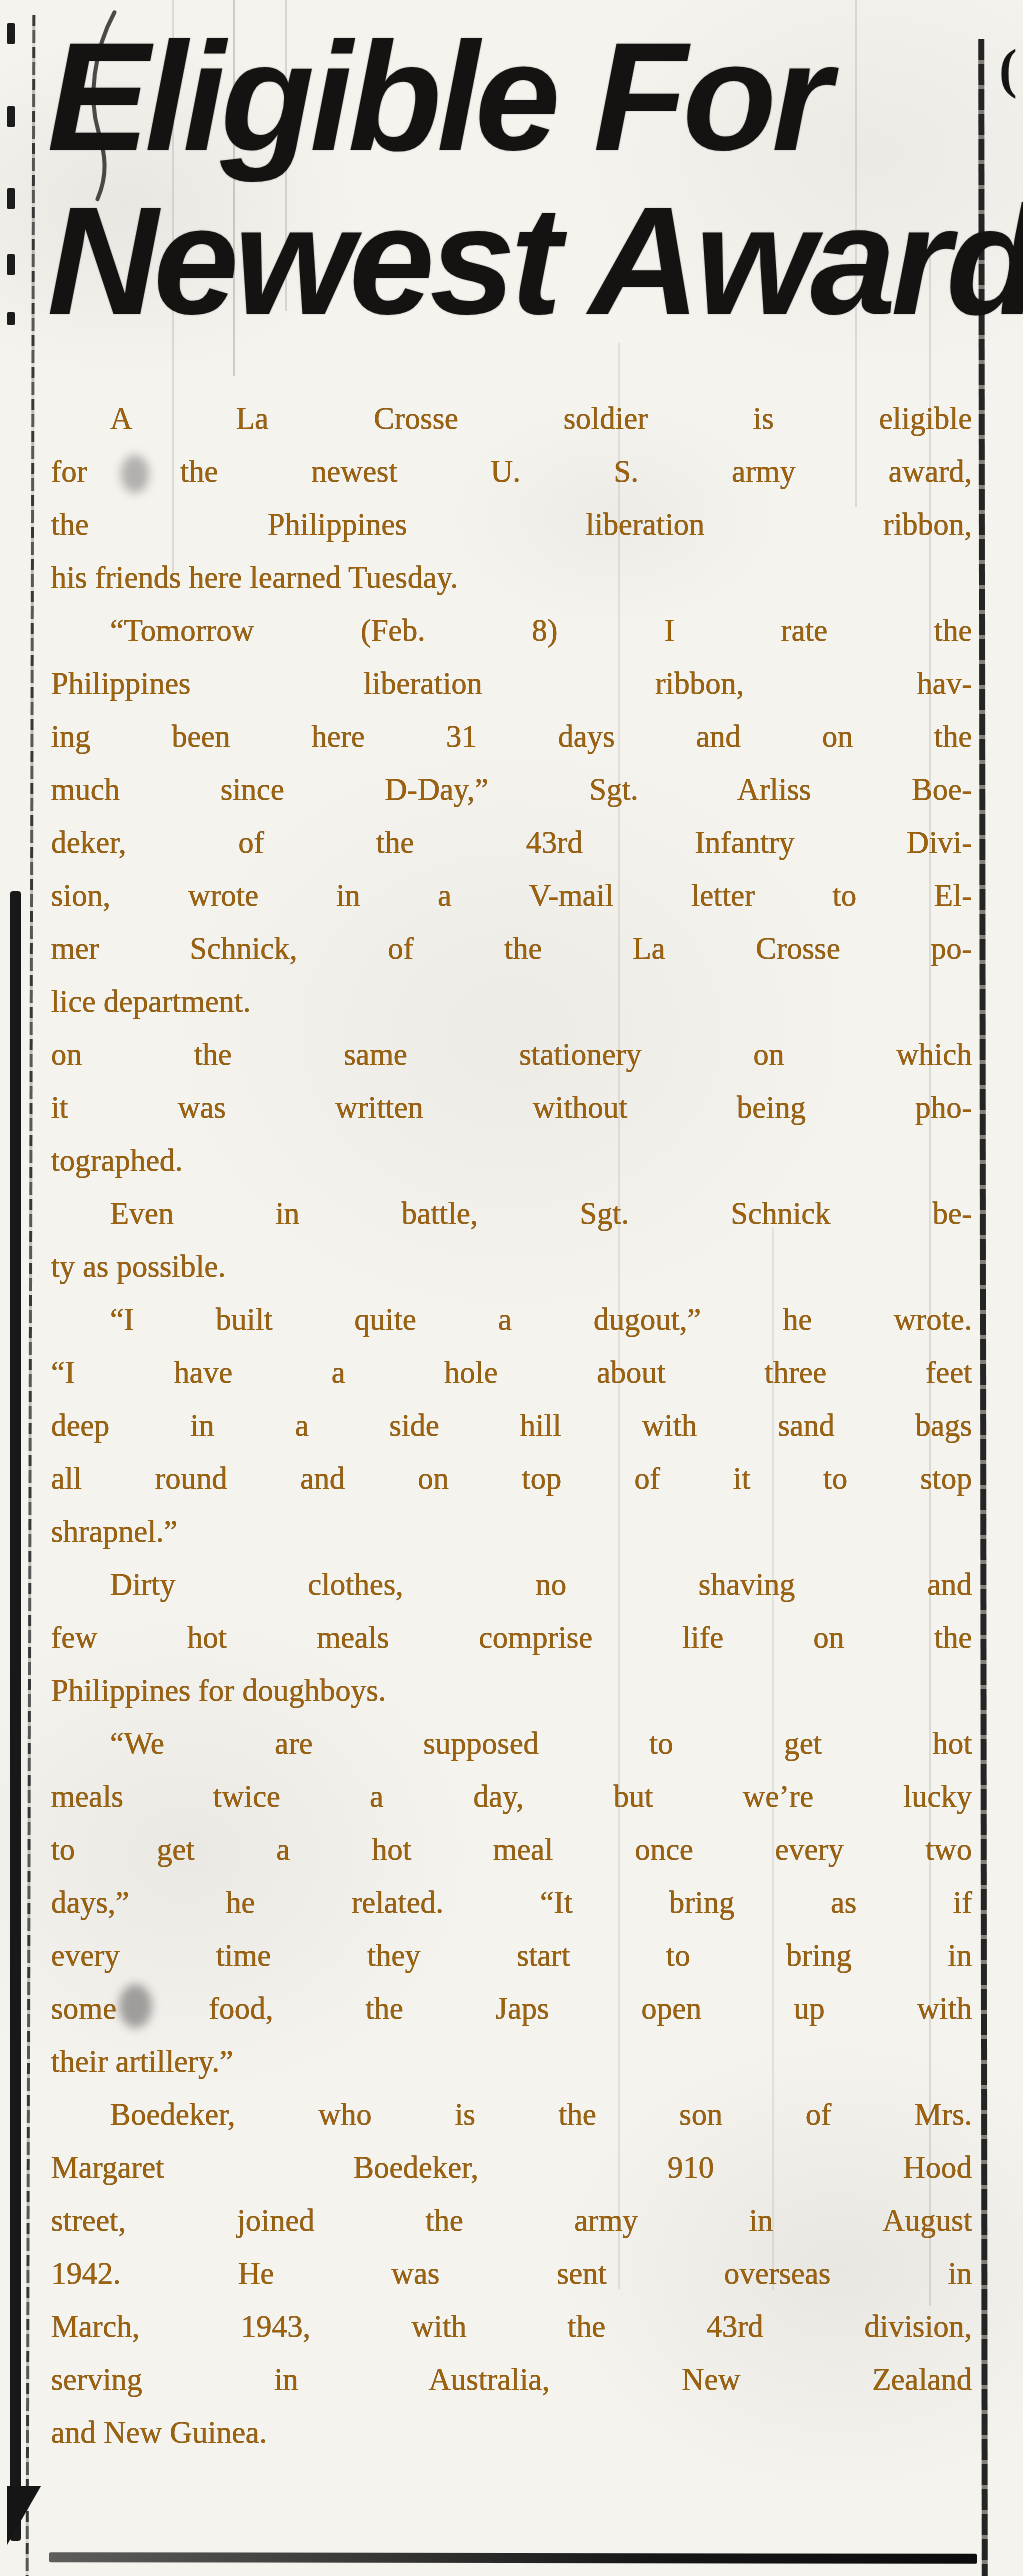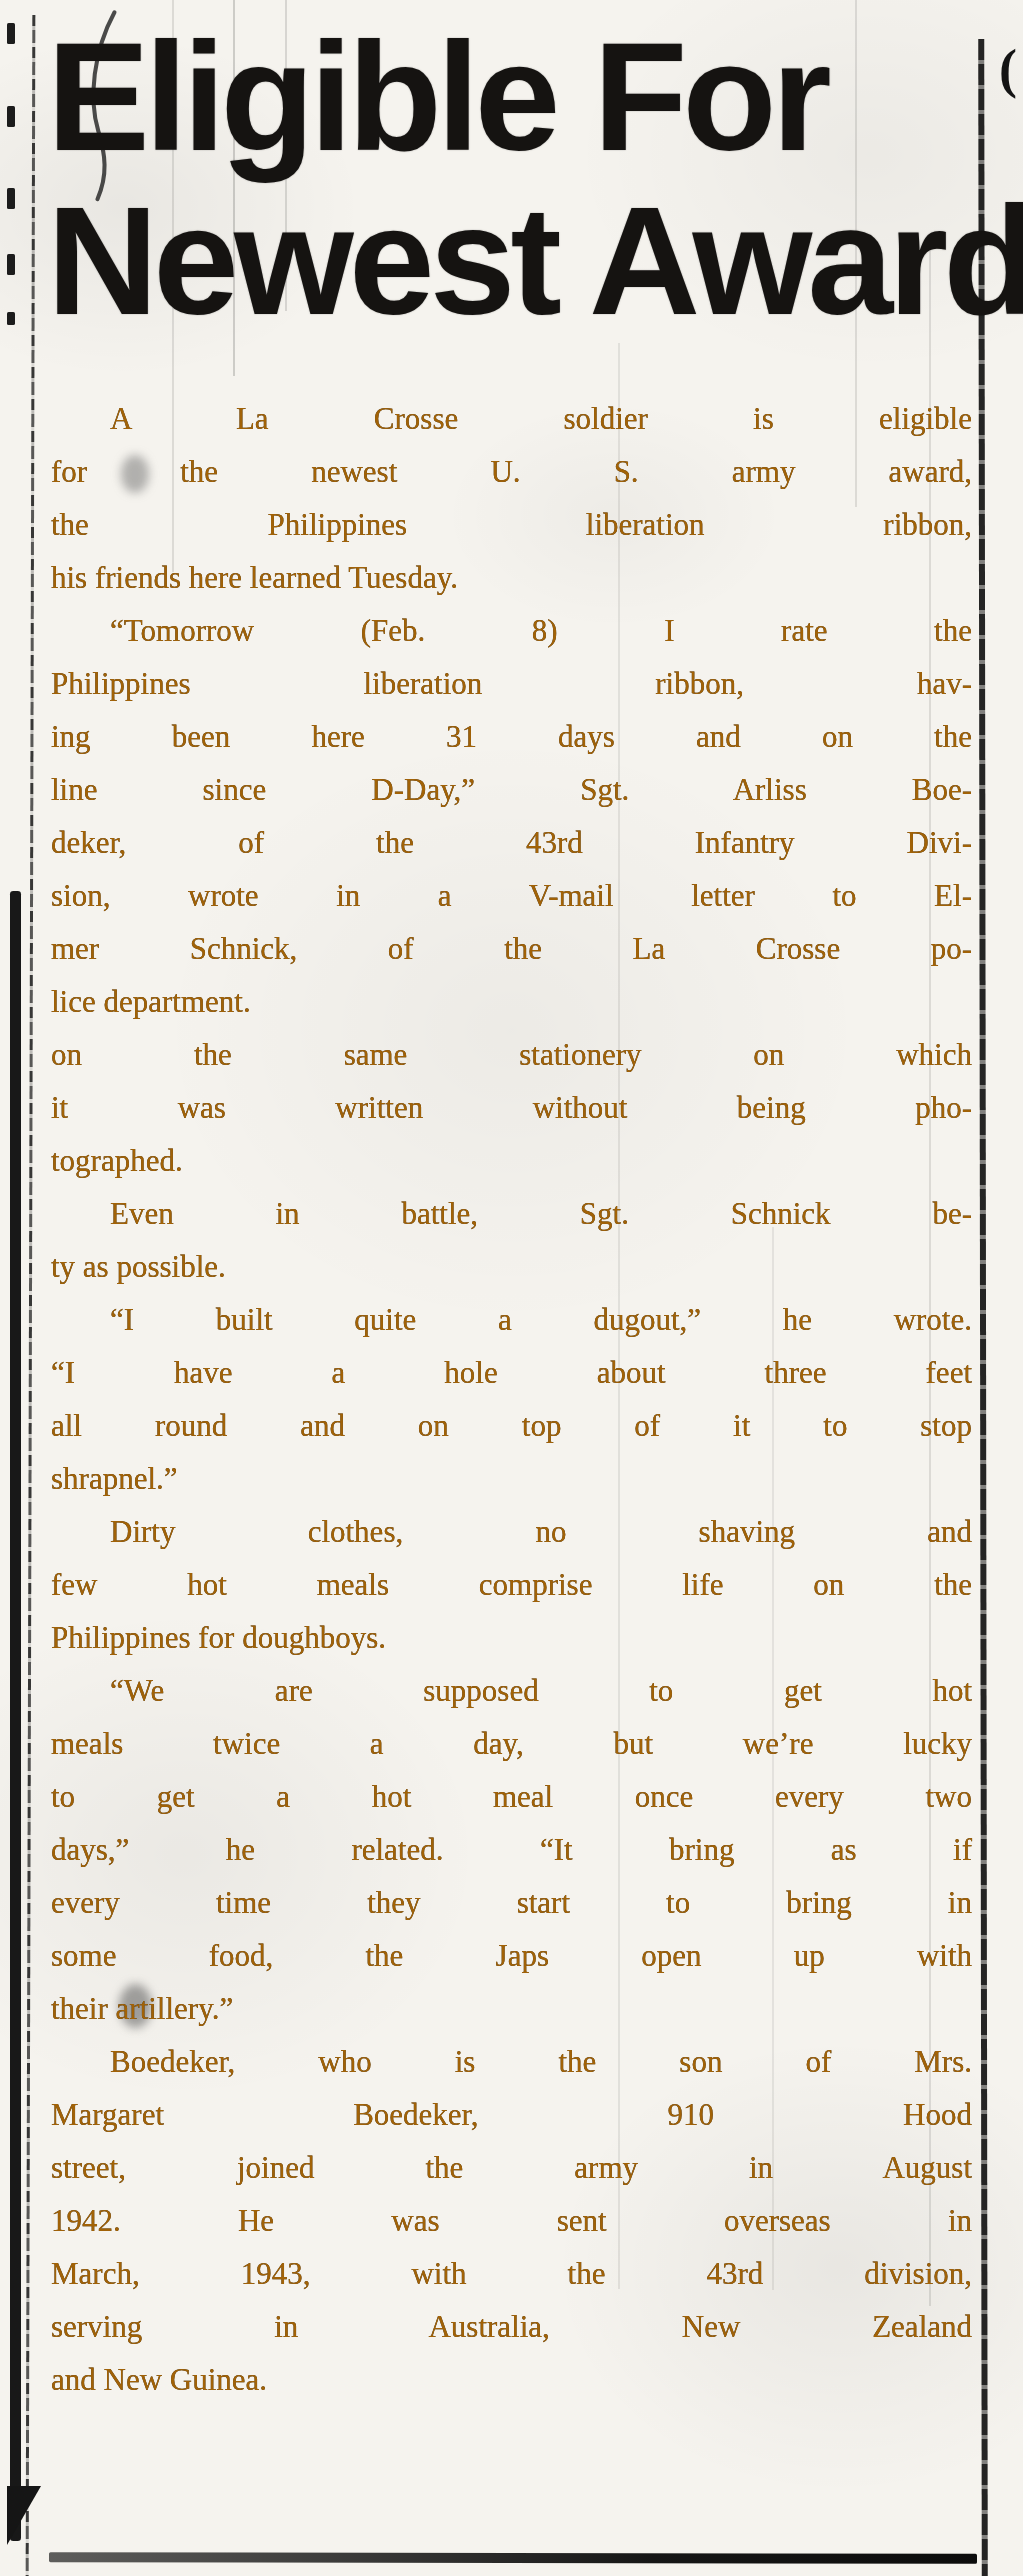--- a/index.html
+++ b/index.html
@@ -50,21 +50,21 @@
     font:bold 54px "Liberation Serif", serif; color:#141414;
   }
   .scratch { position:absolute; left:82px; top:6.5px; }
   .smudge { position:absolute; border-radius:50%; filter:blur(4.9px); }
   .smudge.s1 { left:121px; top:455px;  width:28px; height:38px; background:rgba(110,110,110,.5); }
   .smudge.s2 { left:119px; top:1984px; width:33px; height:44px; background:rgba(90,90,90,.55); }
 
   .headline {
     position:absolute; left:47px; top:14.7px; width:934px;
     font-family:"Liberation Sans", sans-serif;
-    font-weight:bold; 
+    font-weight:bold; font-style:italic;
     font-size:154px; line-height:164px; letter-spacing:-4.9px;
     color:#151311; white-space:nowrap;
     text-shadow:0 0 1.6px rgba(10,10,10,.35);
   }
   .body {
     position:absolute; left:51px; top:392px; width:921px;
     font-size:31px; line-height:53px; color:#a16207;
     text-shadow:0 0 0.5px rgba(25,22,20,.9);
   }
   .line { text-align:justify; text-align-last:justify; height:53px; }
@@ -111,38 +111,39 @@
       <div>
         <div class="line first">A La Crosse soldier is eligible</div>
         <div class="line">for the newest U. S. army award,</div>
         <div class="line">the Philippines liberation ribbon,</div>
         <div class="line lastline">his friends here learned Tuesday.</div>
       </div>
       <div>
         <div class="line first">“Tomorrow (Feb. 8) I rate the</div>
         <div class="line">Philippines liberation ribbon, hav-</div>
         <div class="line">ing been here 31 days and on the</div>
-        <div class="line">line since D-Day,” Sgt. Arliss Boe-</div>
+        <div class="line">much since D-Day,” Sgt. Arliss Boe-</div>
         <div class="line">deker, of the 43rd Infantry Divi-</div>
         <div class="line">sion, wrote in a V-mail letter to El-</div>
         <div class="line">mer Schnick, of the La Crosse po-</div>
         <div class="line lastline">lice department.</div>
       </div>
       <div>
         <div class="line">on the same stationery on which</div>
         <div class="line">it was written without being pho-</div>
         <div class="line lastline">tographed.</div>
       </div>
       <div>
         <div class="line first">Even in battle, Sgt. Schnick be-</div>
         <div class="line lastline">ty as possible.</div>
       </div>
       <div>
         <div class="line first">“I built quite a dugout,” he wrote.</div>
         <div class="line">“I have a hole about three feet</div>
+        <div class="line">deep in a side hill with sand bags</div>
         <div class="line">all round and on top of it to stop</div>
         <div class="line lastline">shrapnel.”</div>
       </div>
       <div>
         <div class="line first">Dirty clothes, no shaving and</div>
         <div class="line">few hot meals comprise life on the</div>
         <div class="line lastline">Philippines for doughboys.</div>
       </div>
       <div>
         <div class="line first">“We are supposed to get hot</div>

